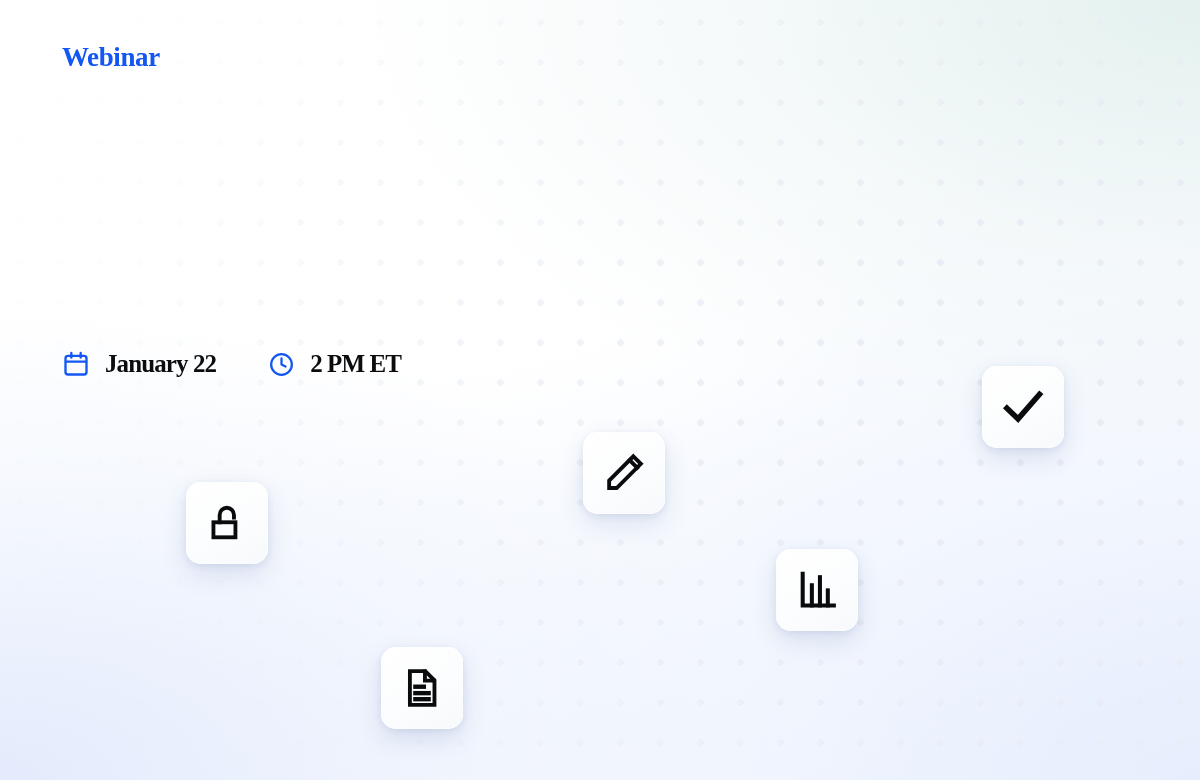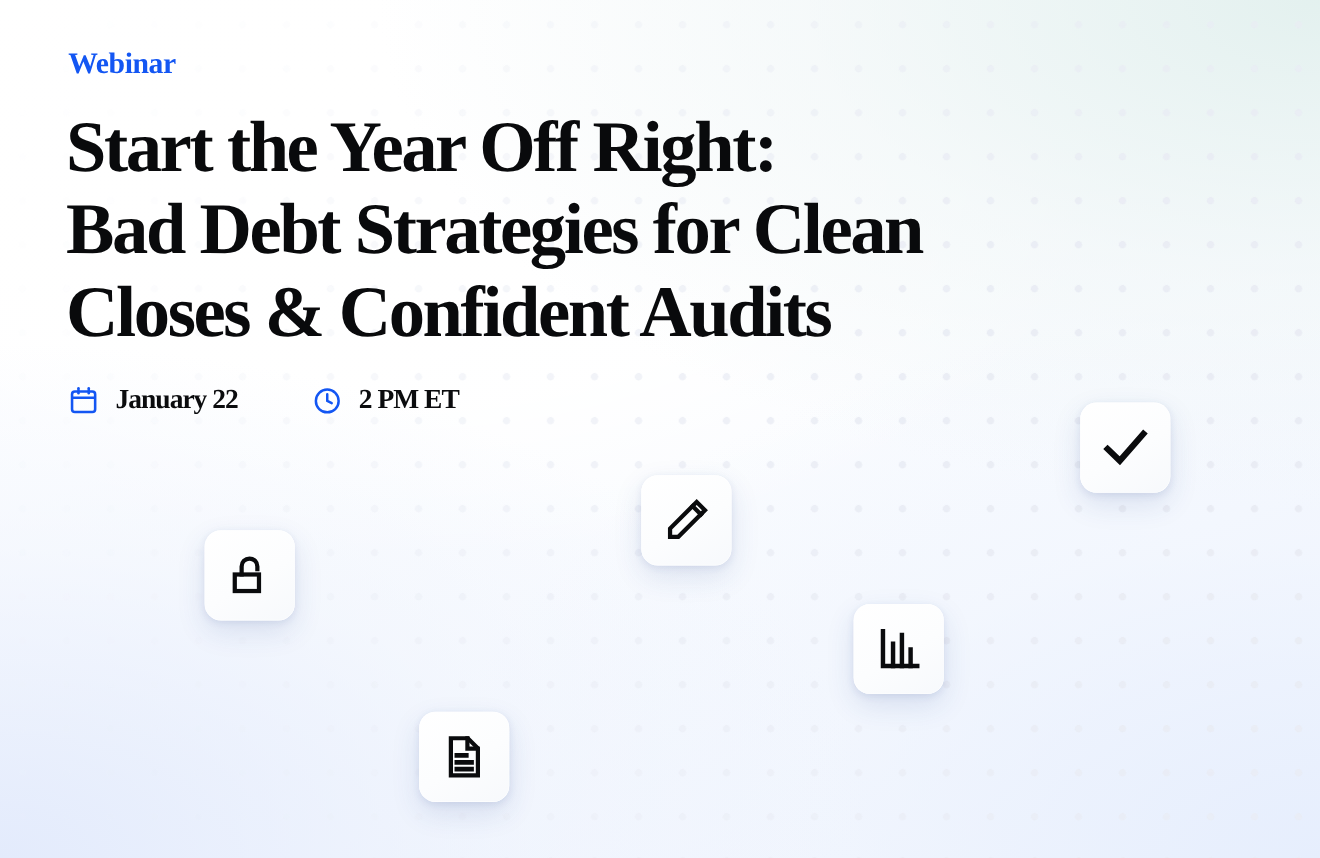--- a/index.html
+++ b/index.html
@@ -57,21 +57,21 @@
     line-height: 75px;
     letter-spacing: -2.2px;
     color: #090a0c;
     white-space: pre-line;
   }
   .meta-row {
     position: absolute;
     left: 62px; top: 350px;
     display: flex;
     align-items: center;
-    gap: 68px;
+    gap: 52px;
   }
   .meta-item {
     display: flex;
     align-items: center;
     gap: 15px;
   }
   .meta-item .mi-icon { display:block; line-height:0; }
   .meta-item .mi-label {
     font-size: 25px;
     font-weight: 700;
@@ -145,23 +145,20 @@
     </g>
 
     <use href="#route-line" stroke="#3D7BFF" stroke-width="19" fill="none" stroke-linecap="round" stroke-linejoin="round" opacity="0.42" filter="url(#glow)"></use>
 
     <use href="#route-line" stroke="#0B4FEF" stroke-width="14.5" fill="none" stroke-linecap="butt" stroke-linejoin="round"></use>
 
     <use href="#route-line" stroke="#FAFCFF" stroke-width="3.4" fill="none" stroke-linecap="butt" stroke-linejoin="round"></use>
   </svg>
 
   <div class="eyebrow">Webinar</div>
-  <div class="headline">Start the Year Off Right:
-Bad Debt Strategies for Clean
-Closes &amp; Confident Audits</div>
 
   <div class="meta-row">
 
     <div class="meta-item">
       <span class="mi-icon">
         <svg width="28" height="28" viewBox="0 0 24 24" fill="none" stroke="#1356F3" stroke-width="2" stroke-linecap="round" stroke-linejoin="round">
           <rect x="3" y="5" width="18" height="16" rx="2.2"></rect>
           <line x1="3.6" y1="10" x2="20.4" y2="10"></line>
           <line x1="8" y1="2.6" x2="8" y2="6.4"></line>
           <line x1="16" y1="2.6" x2="16" y2="6.4"></line>

